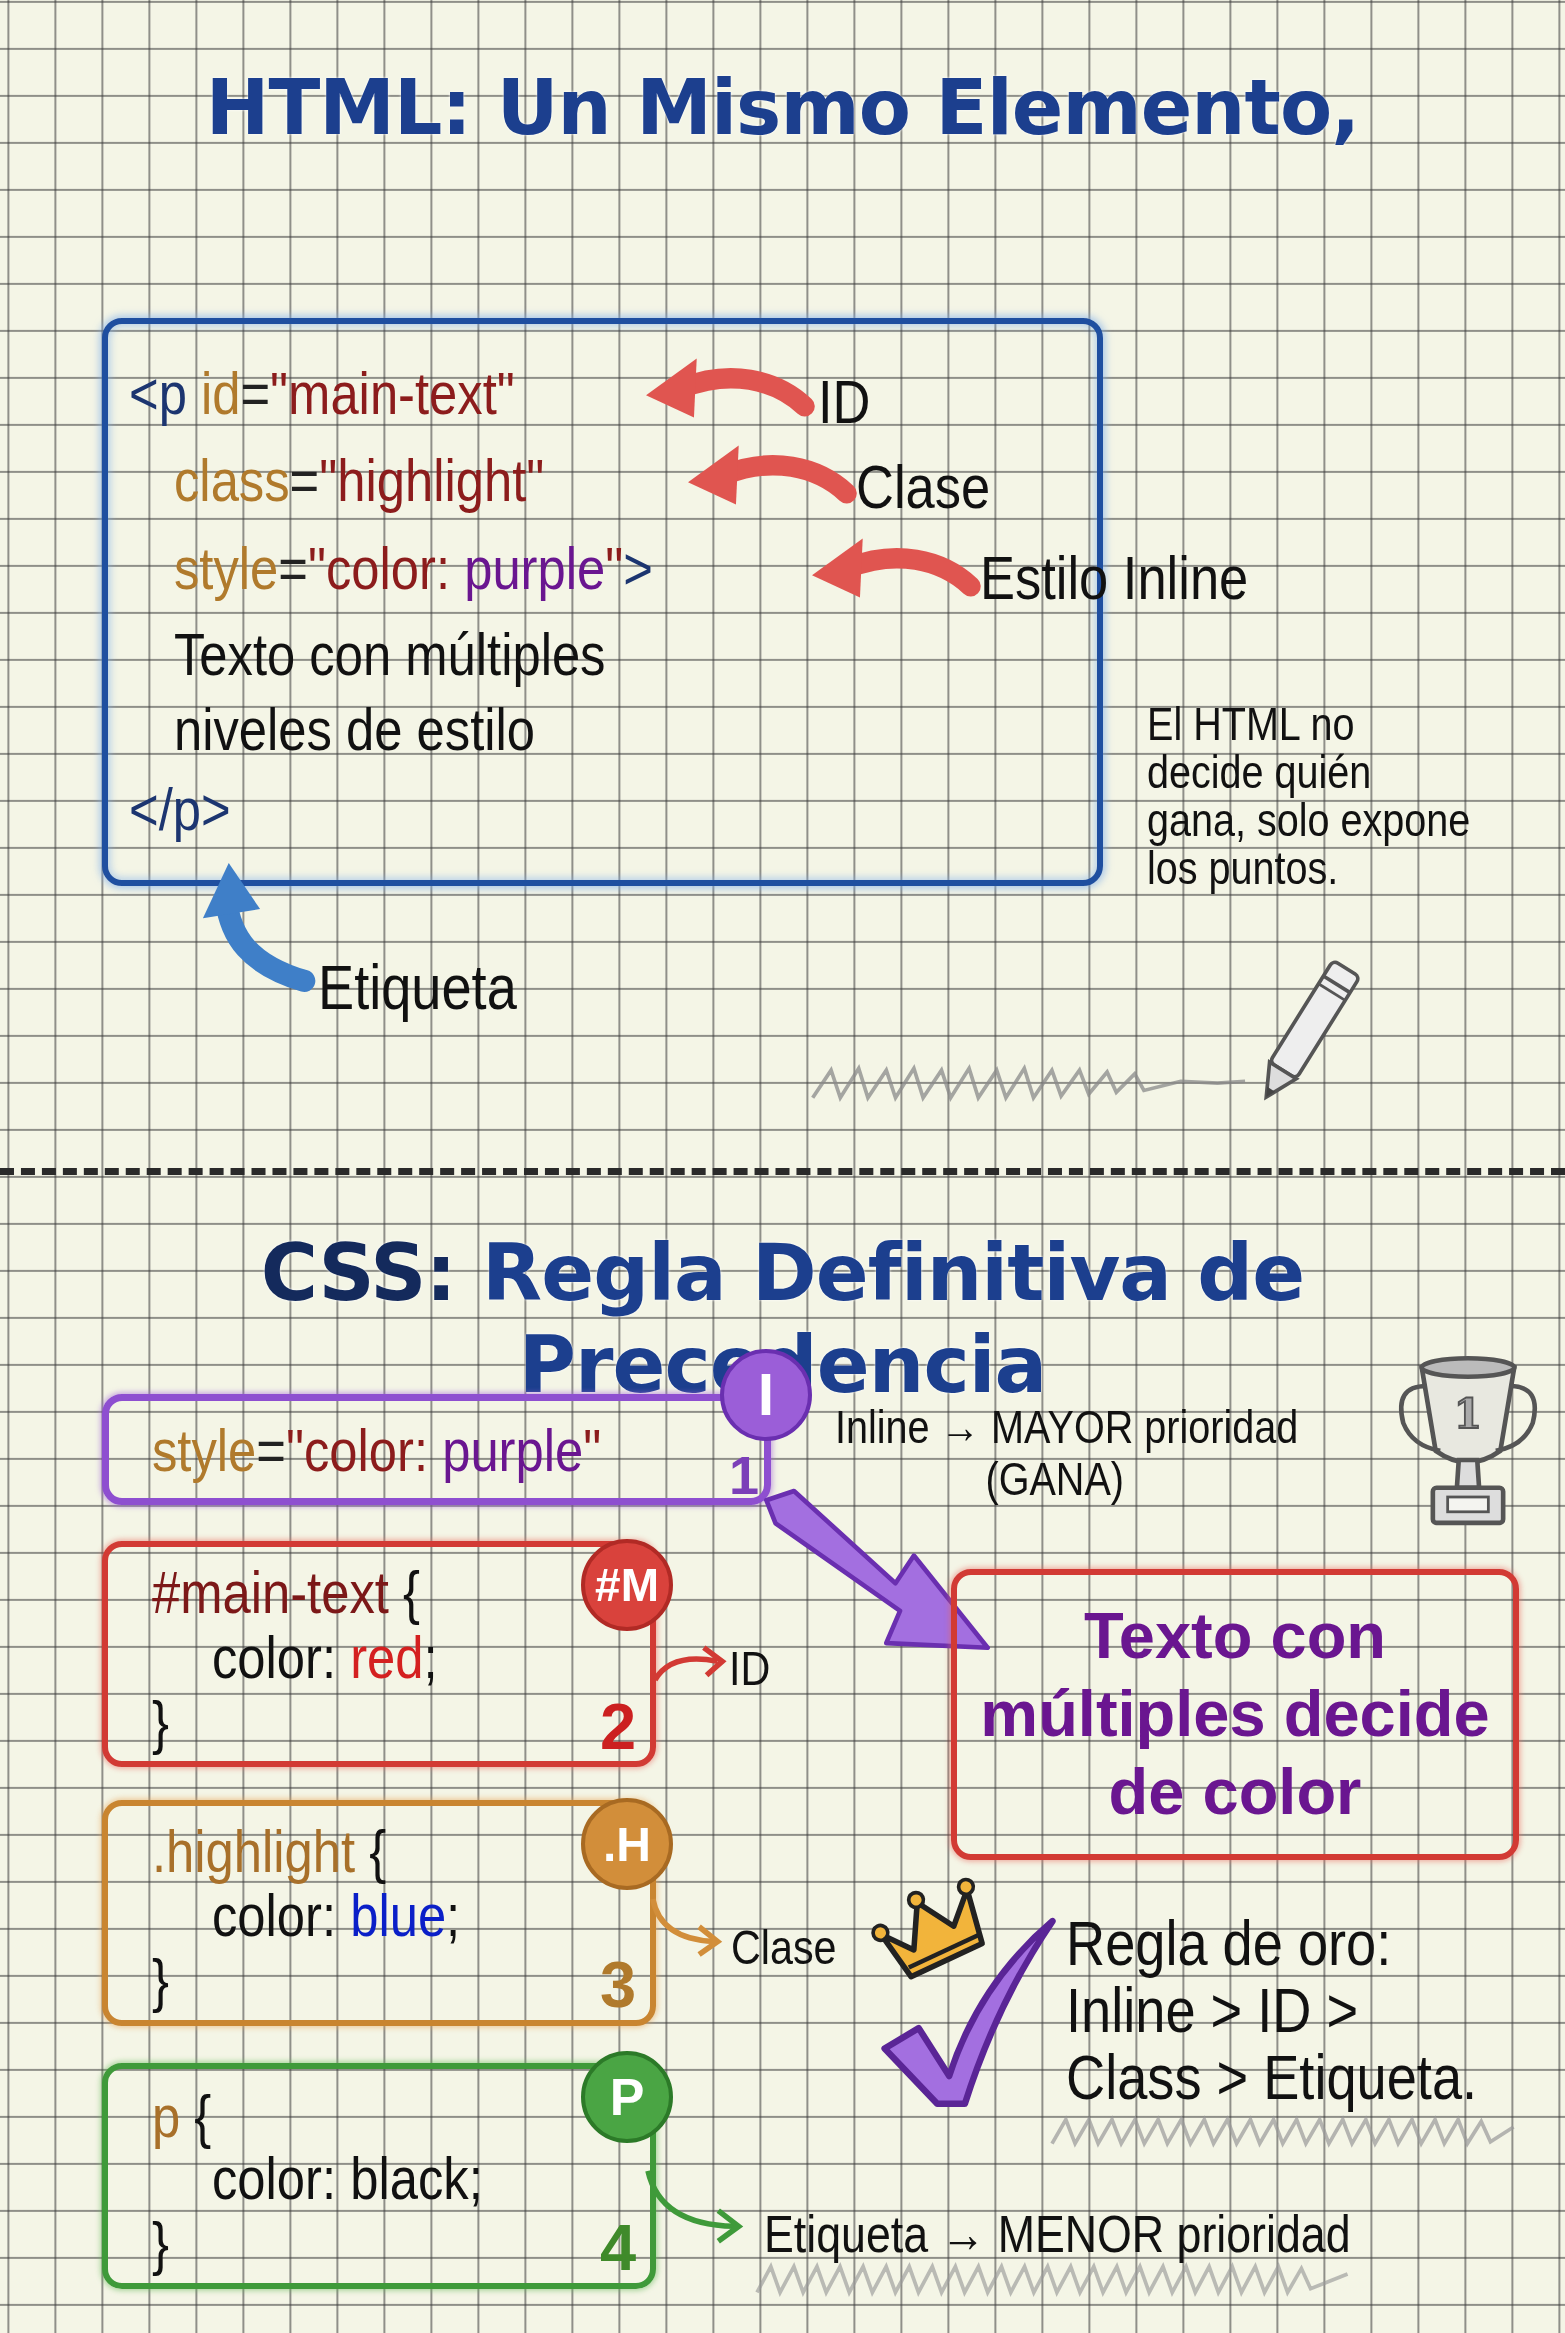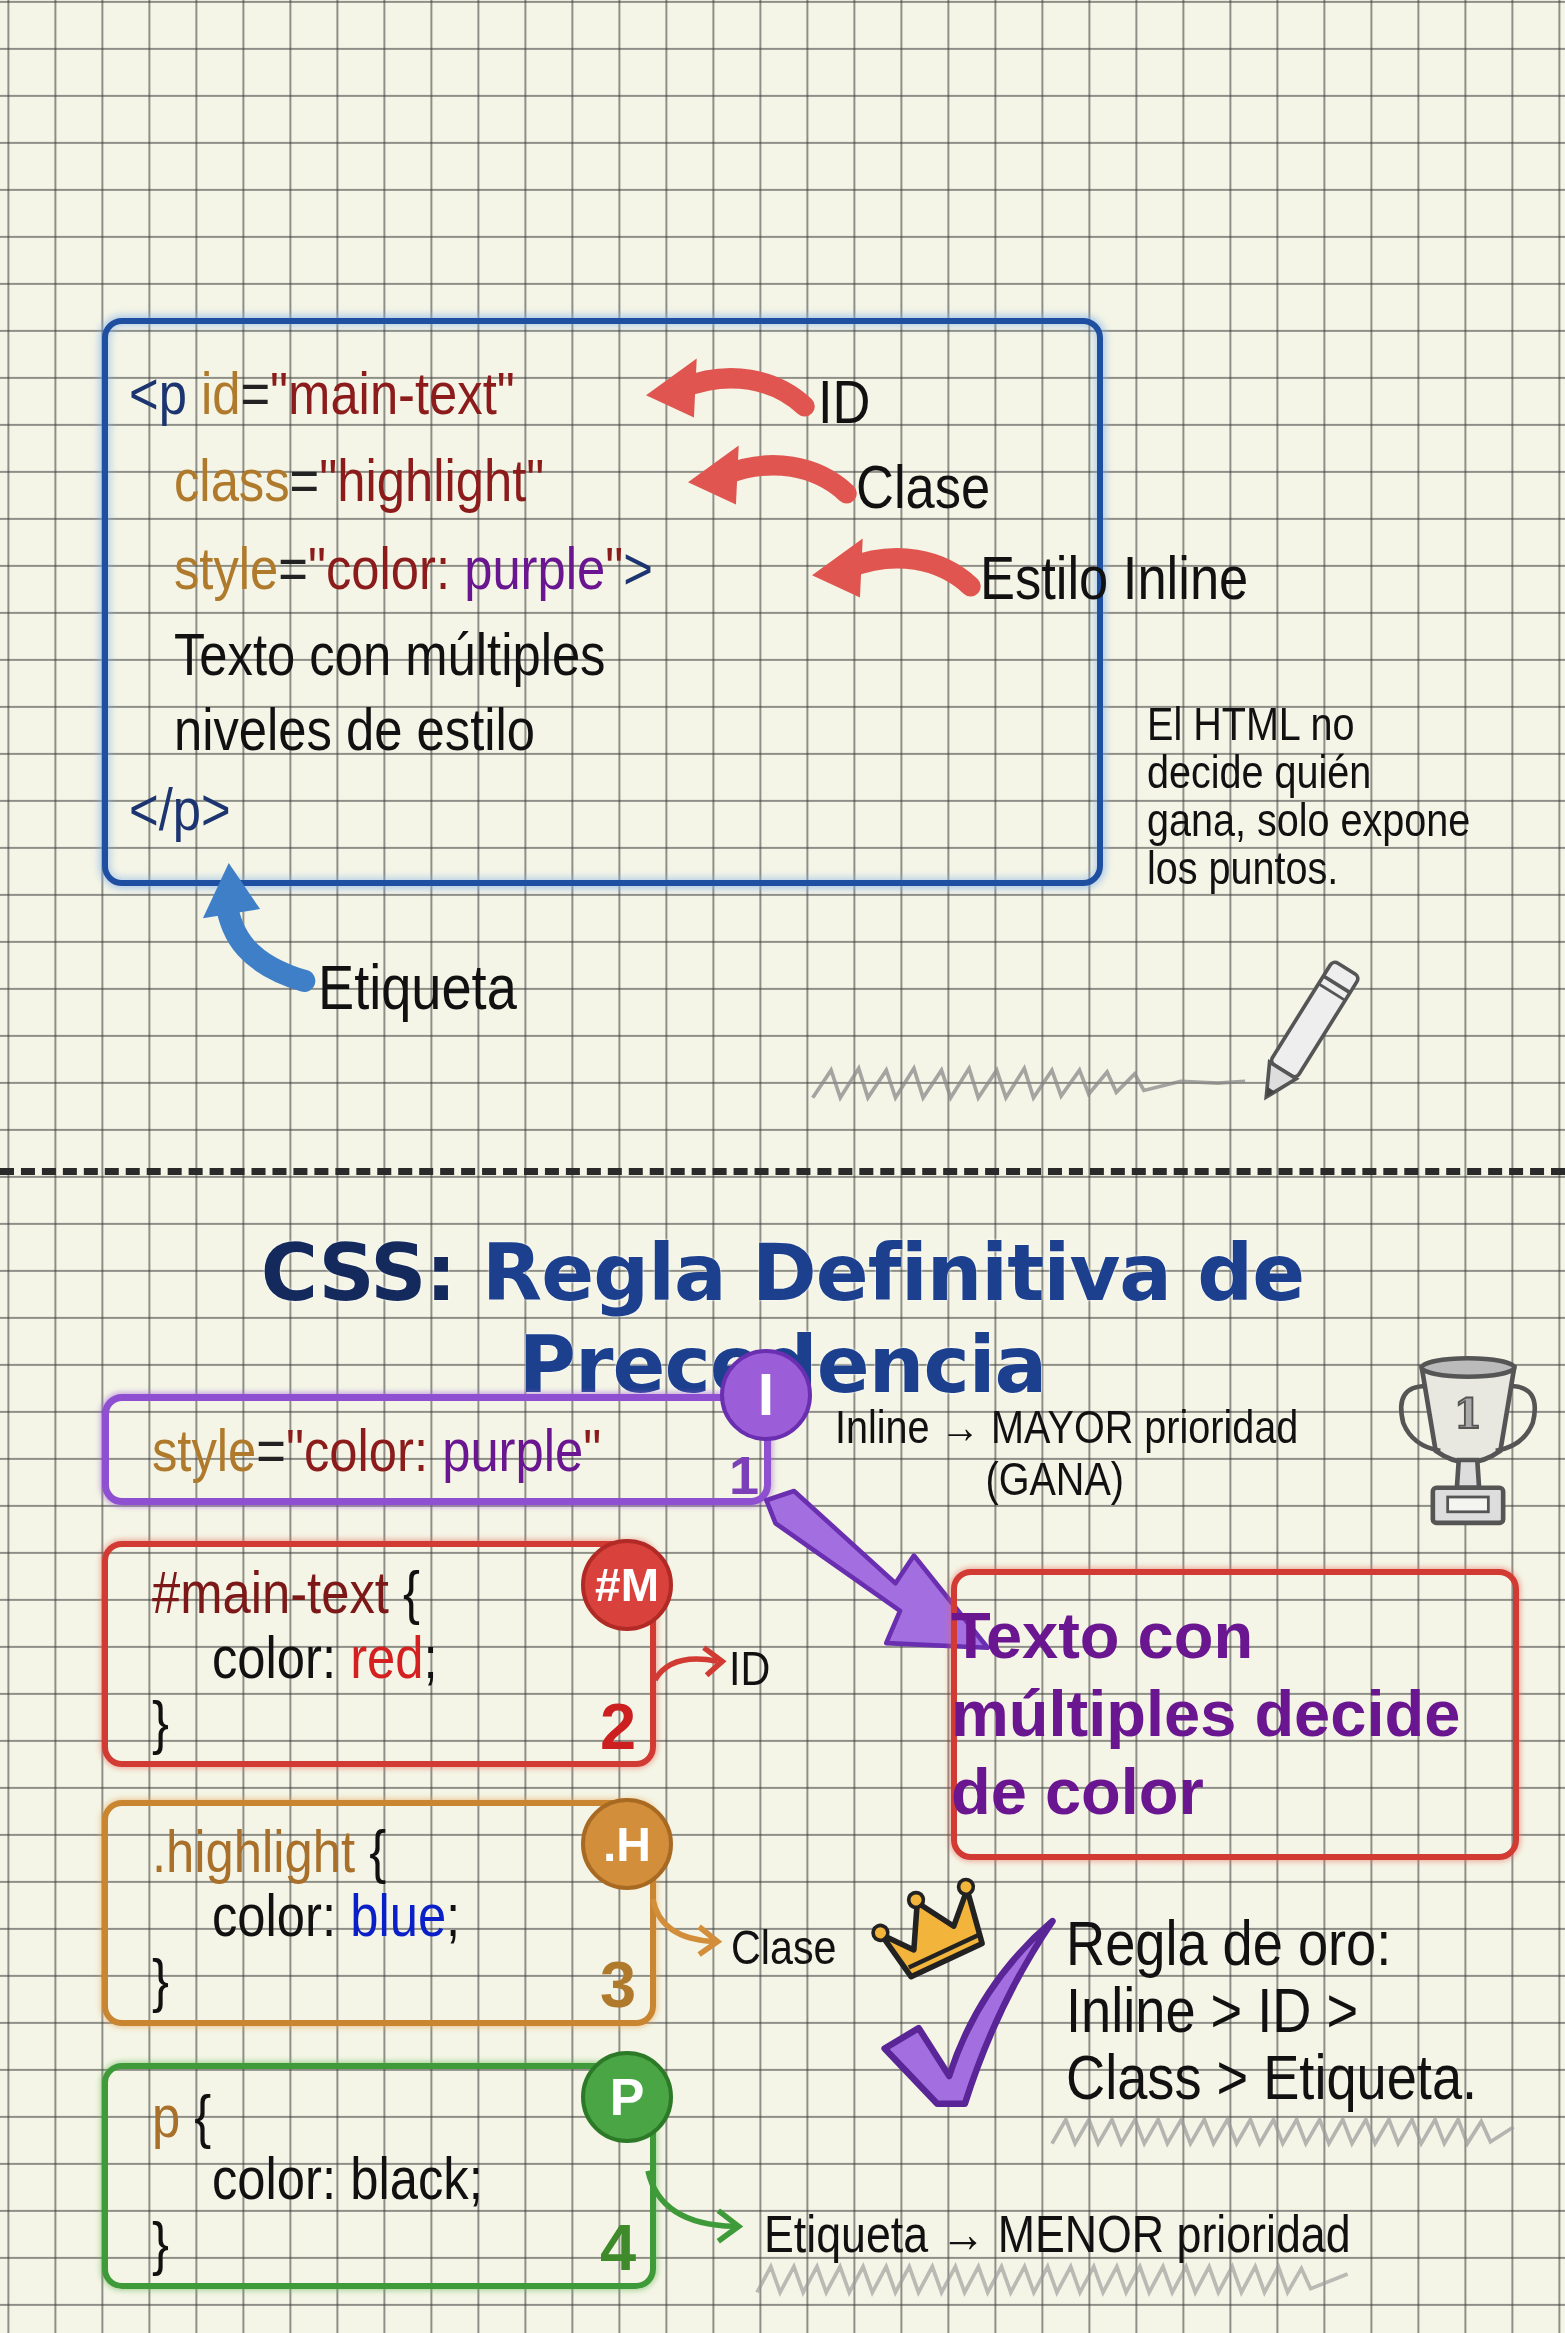--- a/index.html
+++ b/index.html
@@ -30,20 +30,21 @@
     font-family: "Liberation Sans", sans-serif; box-sizing: border-box;
   }
   .num { position: absolute; font-weight: bold; font-size: 65px; font-family: "Liberation Sans", sans-serif; }
   .label { color: #111; }
   svg { position: absolute; overflow: visible; }
 </style>
 </head>
 <body>
 
 <div class="abs title" style="left:0; top:63px; width:1565px; font-size:76px; line-height:90px;">
+  <div>HTML: Un Mismo Elemento,</div>
 </div>
 
 <div class="box" style="left:102px; top:318px; width:1001px; height:568px; border-width:6.5px; border-color:#1f4fa0; box-shadow:0 0 7.4px 2.8px rgba(120,170,235,0.55), inset 0 0 7.4px 2.8px rgba(120,170,235,0.45);"></div>
 
 <div class="abs hand code" style="left:129px; top:365px;">
   <span style="color:#1c3570;">&lt;p</span><span style="color:#b07a2c;"> id</span><span style="color:#222;">=</span><span style="color:#8c1c1c;">"main-text"</span>
 </div>
 <div class="abs hand code" style="left:174px; top:452px;">
   <span style="color:#b07a2c;">class</span><span style="color:#222;">=</span><span style="color:#8c1c1c;">"highlight"</span>
 </div>
@@ -143,21 +144,21 @@
   <span>#M</span>
 </div>
 <div class="num" style="left:600px; top:1689px; color:#cc2020;">2</div>
 <svg style="left:653px; top:1643px;" width="74" height="46" viewBox="0 0 80 50">
   <path d="M2 40 Q 20 10 70 20" stroke="#d23a34" stroke-width="6" fill="none"></path>
   <path d="M55 5 L 75 20 L 58 35" stroke="#d23a34" stroke-width="6" fill="none"></path>
 </svg>
 <div class="abs hand label" style="left:729px; top:1641px; font-size:48px;">ID</div>
 
 <div class="box" style="left:951px; top:1569px; width:568px; height:291px; border-width:6.5px; border-color:#d23a34; box-shadow:0 0 5.5px 1.8px rgba(230,100,90,0.45);"></div>
-<div class="abs" style="left:951px; top:1597px; width:568px; text-align:left; font-family:'Liberation Sans', sans-serif; font-weight:bold; font-size:65px; line-height:78px; color:#6a1690;">
+<div class="abs" style="left:951px; top:1597px; width:568px; text-align:center; font-family:'Liberation Sans', sans-serif; font-weight:bold; font-size:65px; line-height:78px; color:#6a1690;">
   <div>Texto con</div>
   <div>múltiples decide</div>
   <div>de color</div>
 </div>
 
 <div class="box" style="left:102px; top:1800px; width:554px; height:226px; border-width:6.5px; border-color:#c98530; box-shadow:0 0 5.5px 1.8px rgba(230,160,80,0.45);"></div>
 <div class="abs hand code" style="left:152px; top:1823px;">
   <span style="color:#a8702a;">.highlight</span><span style="color:#111;"> {</span>
 </div>
 <div class="abs hand code" style="left:212px; top:1887px;">

